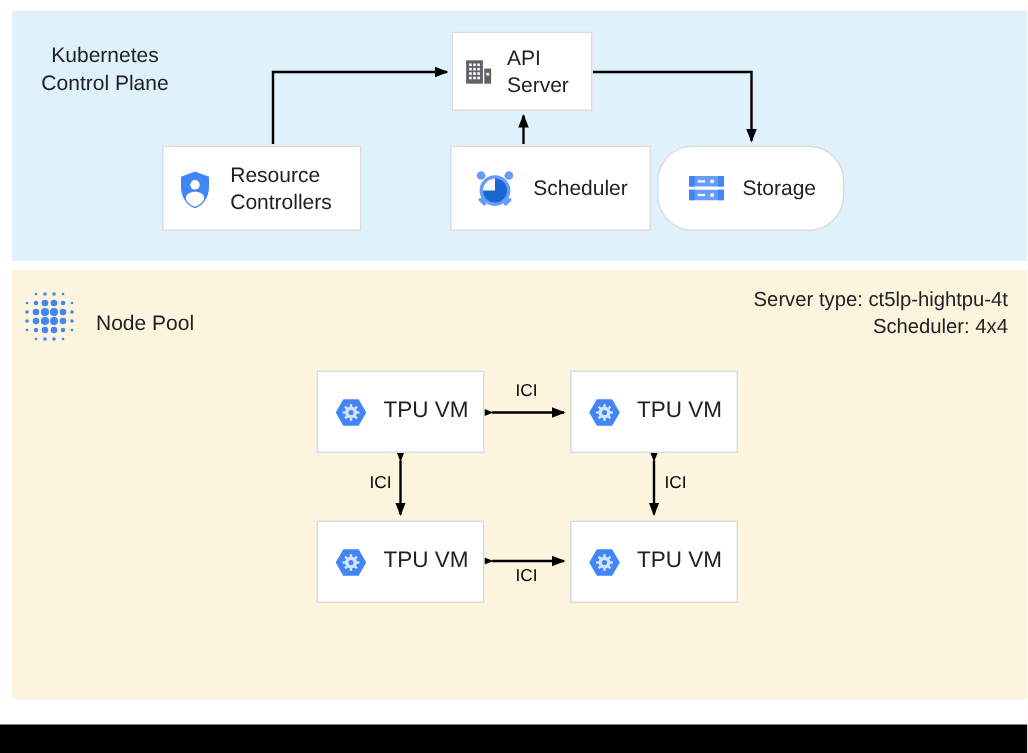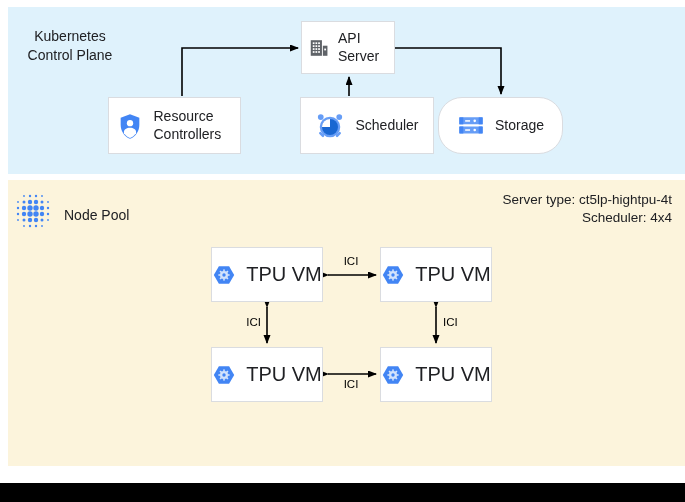--- a/index.html
+++ b/index.html
@@ -16,21 +16,21 @@
   .node-box{position:absolute;background:#fff;border:1px solid #DADCE0;display:flex;
             align-items:center;justify-content:center;gap:10px;box-sizing:border-box;}
   .node-label{font-size:14px;line-height:1.22;color:#202124;}
   #box-api{left:301px;top:21px;width:94px;height:53px;gap:8px;}
   #box-rc{left:108px;top:97px;width:133px;height:57px;}
   #box-sched{left:284px;top:97px;width:134px;height:57px;margin-left:16px;}
   #box-storage{left:438px;top:97px;width:125px;height:57px;border-radius:24px;}
   .tpu-box{width:112px;height:55px;}
   #tpu-tl{left:211px;top:247px;} #tpu-tr{left:380px;top:247px;}
   #tpu-bl{left:211px;top:347px;} #tpu-br{left:380px;top:347px;}
-  .tpu-box .node-label{font-size:20px;}
+  .tpu-box .node-label{font-size:15px;}
   .icon{display:inline-flex;flex:0 0 auto;}
   #np-icon{position:absolute;left:15px;top:193px;}
   .ici{position:absolute;font-size:11.5px;color:#000;}
   #ici-top{left:337px;top:255px;width:28px;text-align:center;}
   #ici-bottom{left:337px;top:378px;width:28px;text-align:center;}
   #ici-left{left:235px;top:316px;width:26px;text-align:right;}
   #ici-right{left:443px;top:316px;width:26px;text-align:left;}
   #arrows{position:absolute;left:0;top:0;pointer-events:none;}
 </style>
 </head>

